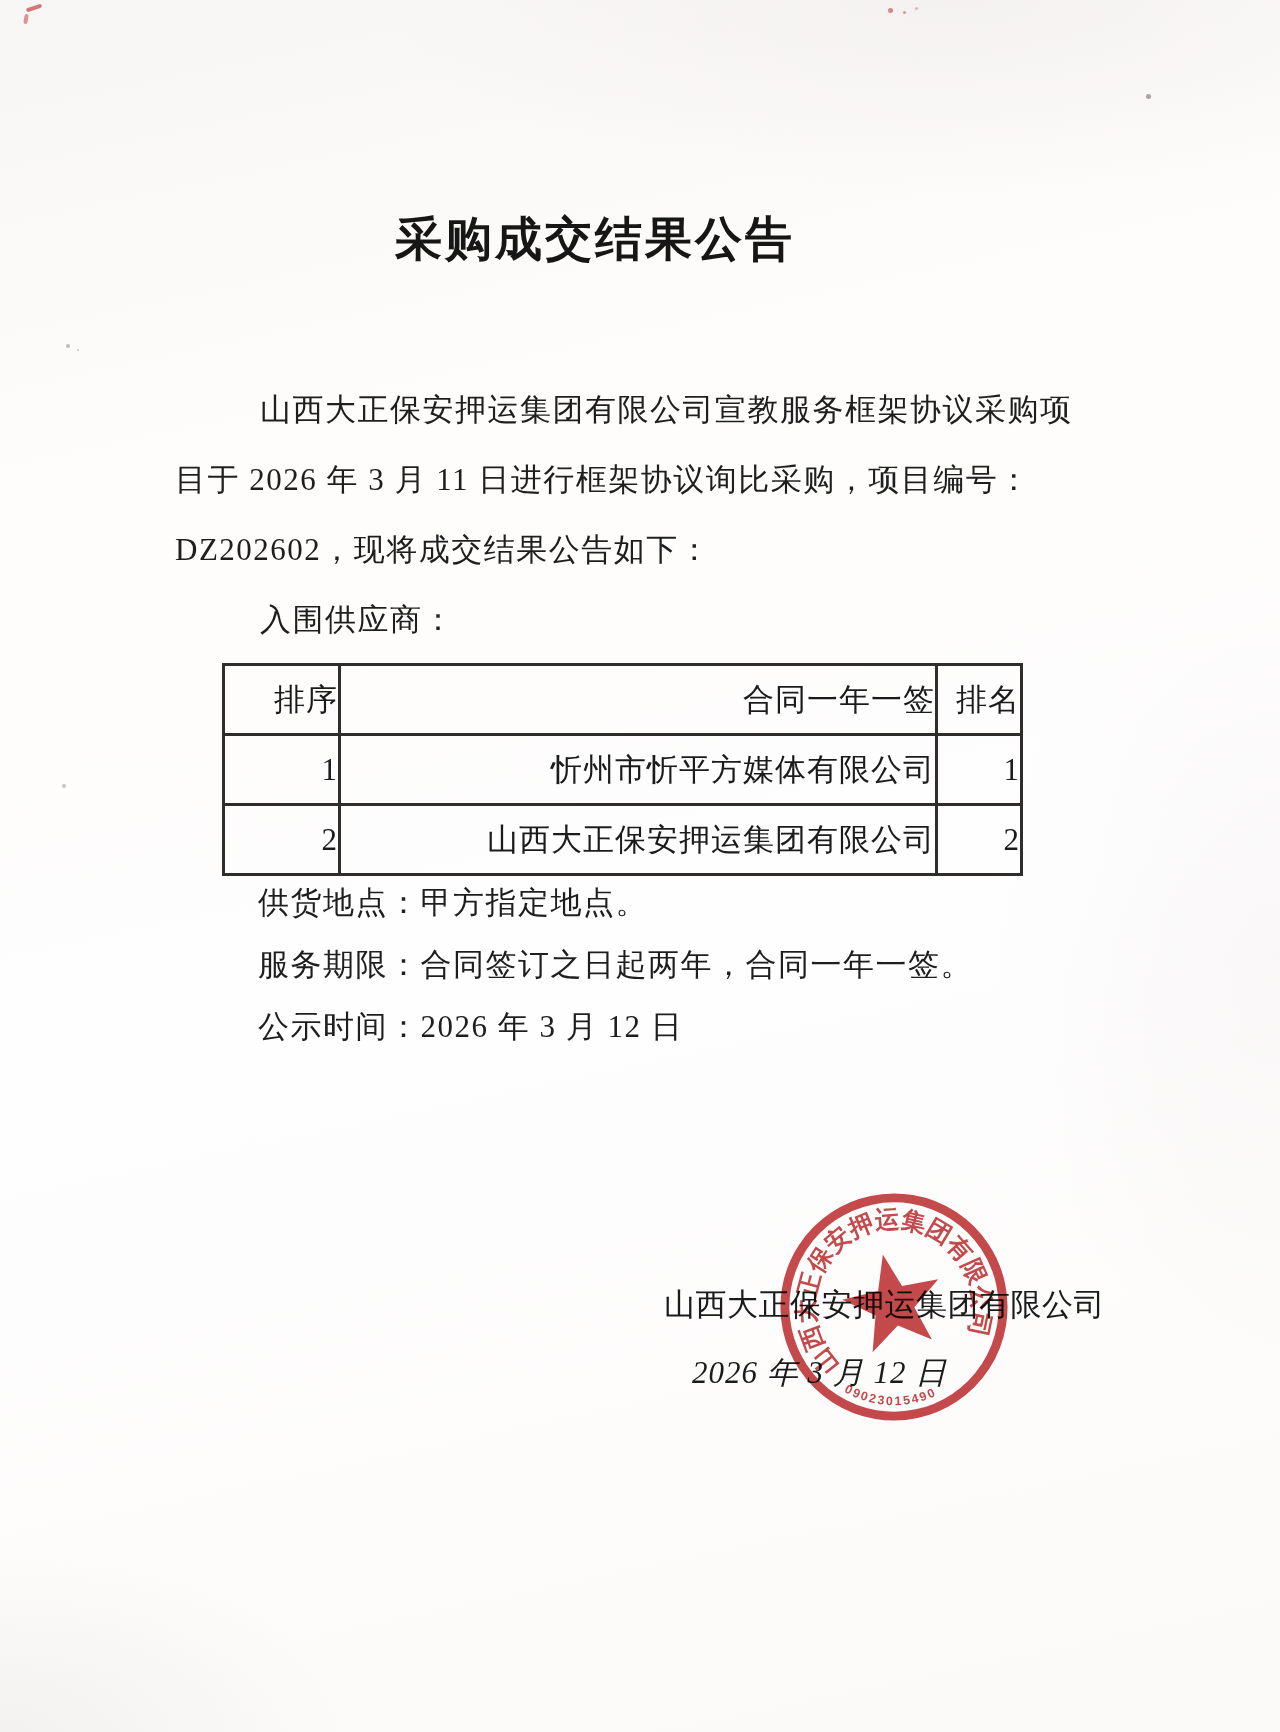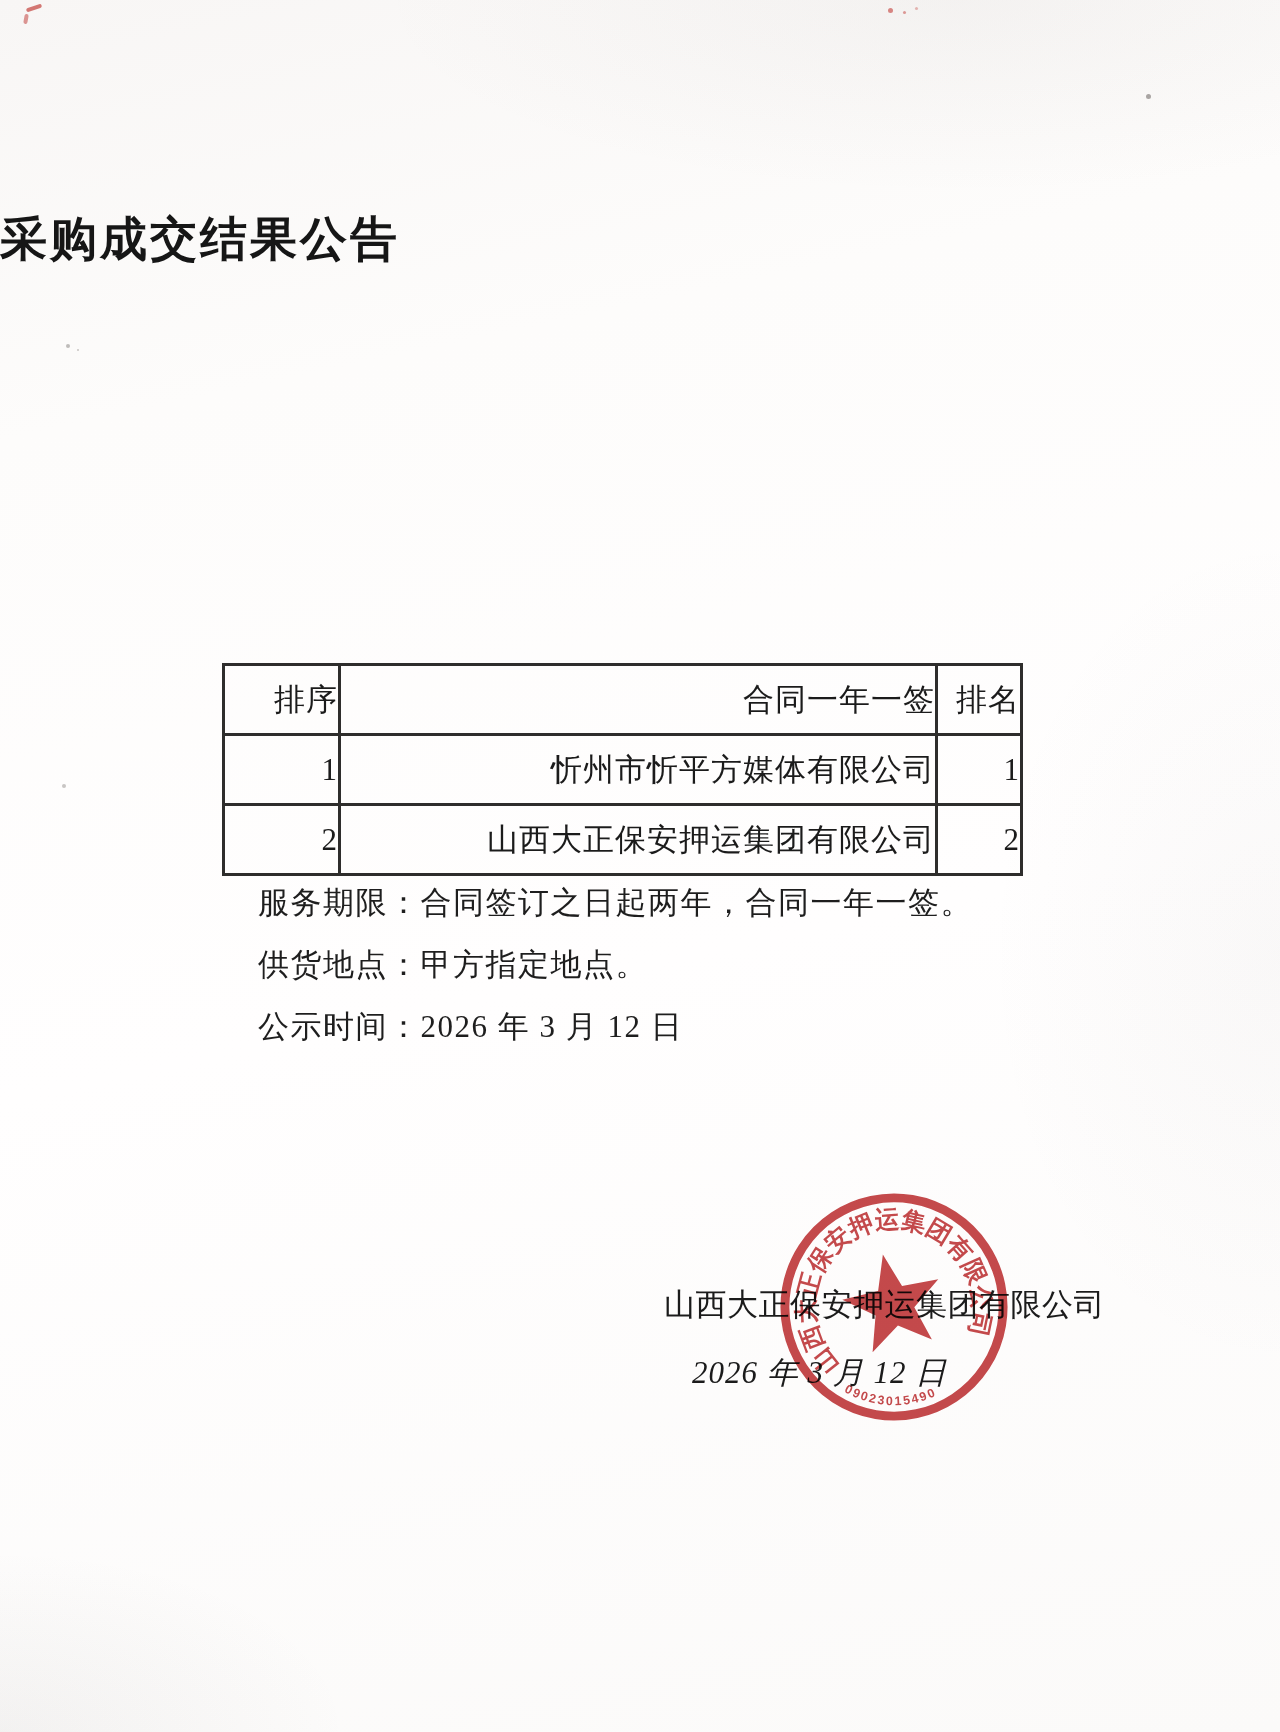--- a/index.html
+++ b/index.html
@@ -25,21 +25,21 @@
   .artifact-tl-a { top: 6px; left: 26px; width: 16px; height: 4px; background: rgba(190,50,45,.65); transform: rotate(-18deg); border-radius: 2px; }
   .artifact-tl-b { top: 14px; left: 24px; width: 4px; height: 10px; background: rgba(190,50,45,.5); transform: rotate(10deg); border-radius: 2px; }
   .artifact-tr { top: 8px; left: 888px; width: 5px; height: 5px; border-radius: 50%; background: rgba(195,60,55,.6); box-shadow: 14px 2px 0 -1px rgba(195,60,55,.5), 26px -2px 0 -1px rgba(195,60,55,.35); }
   .artifact-dot-r { top: 94px; left: 1146px; width: 5px; height: 5px; border-radius: 50%; background: rgba(70,65,60,.45); }
   .artifact-dot-l1 { top: 344px; left: 66px; width: 4px; height: 4px; border-radius: 50%; background: rgba(100,95,90,.4); box-shadow: 10px 4px 0 -1px rgba(100,95,90,.35); }
   .artifact-dot-l2 { top: 784px; left: 62px; width: 4px; height: 4px; border-radius: 50%; background: rgba(100,95,90,.35); }
   
   .title {
     position: absolute;
     top: 208px; left: 0; width: 1190px;
-    text-align: left;
+    text-align: center;
     font-size: 47px;
     font-weight: bold;
     letter-spacing: 3px;
     color: #161616;
   }
   
   .intro {
     position: absolute;
     top: 375px; left: 175px; width: 880px;
     font-size: 31px;
@@ -123,20 +123,26 @@
 
   <div class="artifact artifact-tl-a"></div>
   <div class="artifact artifact-tl-b"></div>
   <div class="artifact artifact-tr"></div>
   <div class="artifact artifact-dot-r"></div>
   <div class="artifact artifact-dot-l1"></div>
   <div class="artifact artifact-dot-l2"></div>
 
   <h1 class="title">采购成交结果公告</h1>
 
+  <div class="intro">
+    <div class="line indent">山西大正保安押运集团有限公司宣教服务框架协议采购项</div>
+    <div class="line">目于 2026 年 3 月 11 日进行框架协议询比采购，项目编号：</div>
+    <div class="line">DZ202602，现将成交结果公告如下：</div>
+    <div class="line indent">入围供应商：</div>
+  </div>
 
   <table class="suppliers">
     <colgroup>
       <col style="width:116px">
       <col style="width:597px">
       <col style="width:85px">
     </colgroup>
     <thead>
       <tr>
         <th>排序</th>
@@ -152,22 +158,22 @@
       </tr>
       <tr>
         <td>2</td>
         <td>山西大正保安押运集团有限公司</td>
         <td>2</td>
       </tr>
     </tbody>
   </table>
 
   <div class="terms">
+    <div class="line">供货地点：甲方指定地点。</div>
     <div class="line">服务期限：合同签订之日起两年，合同一年一签。</div>
-    <div class="line">供货地点：甲方指定地点。</div>
     <div class="line">公示时间：2026 年 3 月 12 日</div>
   </div>
 
   <div class="sig-company">山西大正保安押运集团有限公司</div>
   <div class="sig-date">2026 年 3 月 12 日</div>
 
   <div class="stamp">
     <svg viewBox="0 0 240 240" xmlns="http://www.w3.org/2000/svg" xmlns:xlink="http://www.w3.org/1999/xlink">
       <defs>
         <path id="arcTop" d="M 54.5 165.9 A 80 80 0 1 1 185.5 165.9"></path>

